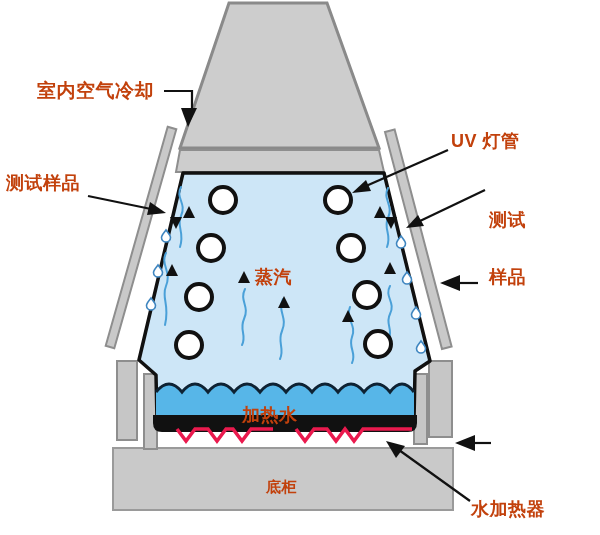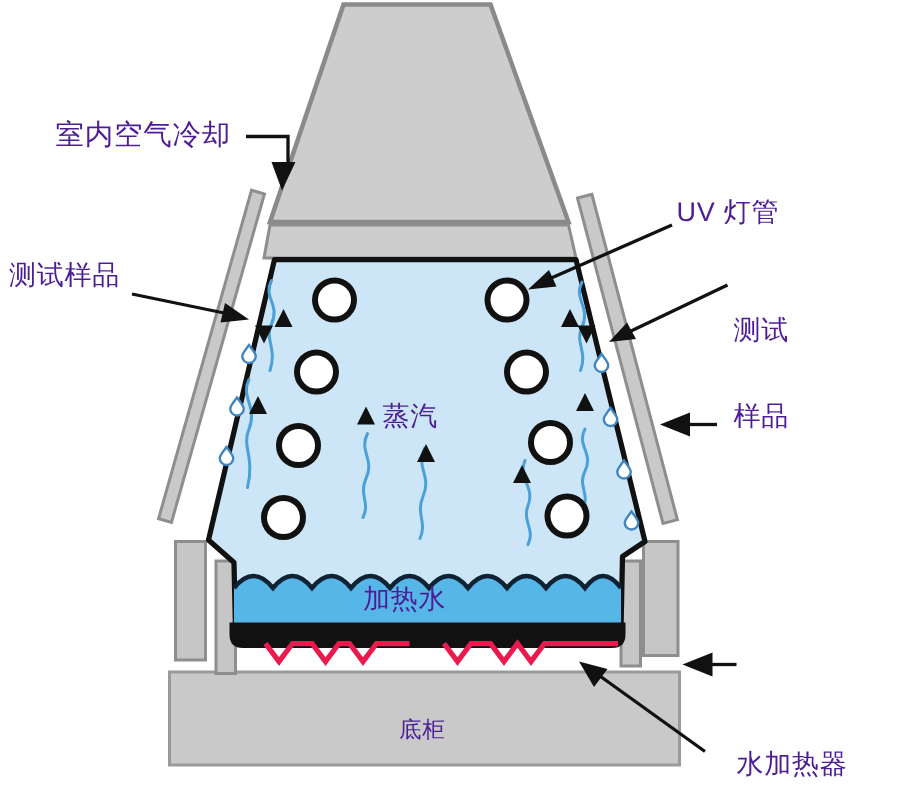--- a/index.html
+++ b/index.html
@@ -6,24 +6,24 @@
   #stage{
     position:relative;
     width:600px;height:535px;
     background:#ffffff;
     font-family:"Liberation Sans", sans-serif;
     overflow:hidden;
   }
   #diagram-svg{position:absolute;left:0;top:0;}
   .lbl{
     position:absolute;
-    font-weight:normal;
+    font-weight:bold;
     font-size:18px;
     line-height:19px;
-    color:#4c1d95;
+    color:#c2410c;
     white-space:pre;
     letter-spacing:0.5px;
   }
   .lbl span{display:block;}
 </style>
 </head>
 <body>
 
 <div id="stage">
 
@@ -125,21 +125,21 @@
 
 <div class="lbl" style="left:489px;top:173px;">
   <span>测试</span>
   <span>样品</span>
 </div>
 
 <div class="lbl" style="left:451px;top:132px;">UV 灯管</div>
 
 
 
-<div class="lbl" style="left:471px;top:500px;margin-left:20px;">水加热器</div>
+<div class="lbl" style="left:471px;top:500px;">水加热器</div>
 
 <div class="lbl" style="left:255px;top:268px;">蒸汽</div>
 
-<div class="lbl" style="left:242px;top:390px;">加热水</div>
+<div class="lbl" style="left:242px;top:406px;">加热水</div>
 
 <div class="lbl" style="left:266px;top:477px;font-size:15px;">底柜</div>
 
 </div>
 
 </body></html>

